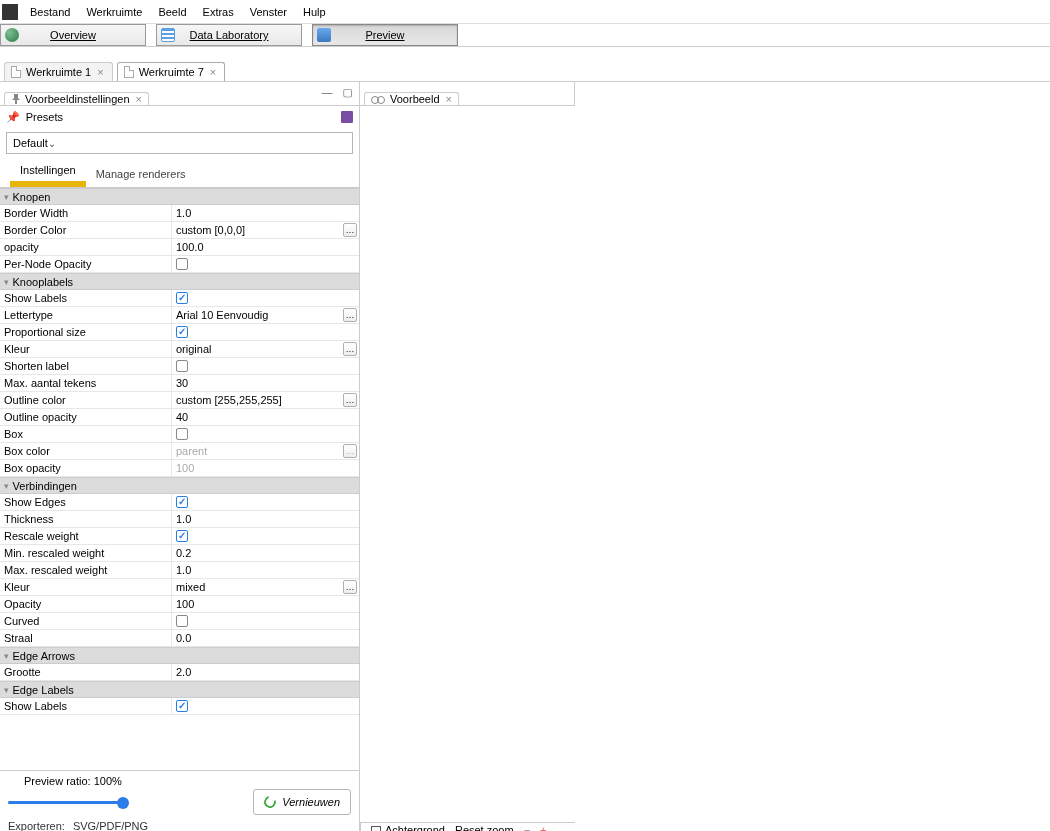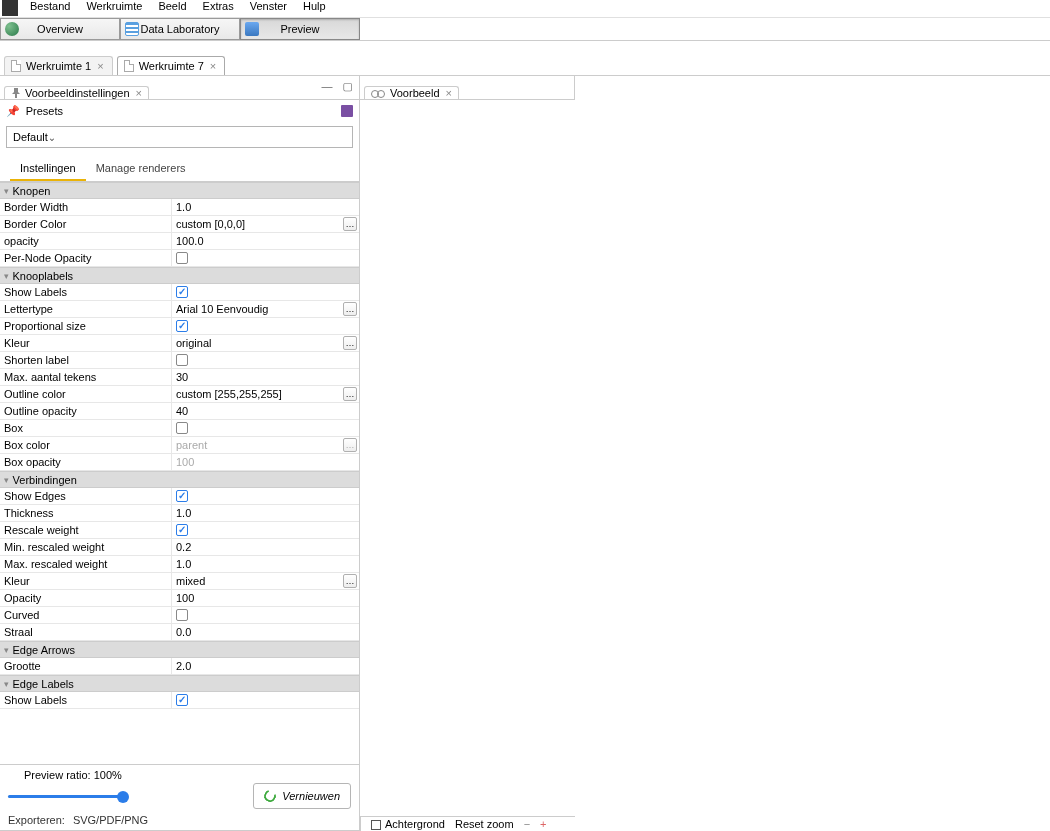--- a/index.html
+++ b/index.html
@@ -1,21 +1,21 @@
 <!DOCTYPE html>
 <html><head>
 <meta charset="utf-8">
 <style>
   * { box-sizing: border-box; margin: 0; padding: 0; }
   html, body { width: 1050px; height: 831px; font-family: Tahoma, Arial, sans-serif; font-size: 11px; color: #000; background: #fff; overflow: hidden; }
-  .menubar { height: 18px; background: #fff; display: flex; align-items: flex-start; border-bottom: 1px solid #e0e0e0; }
+  .menubar { height: 24px; background: #fff; display: flex; align-items: center; border-bottom: 1px solid #e0e0e0; }
   .menubar .app-icon { width: 16px; height: 16px; background: #333; margin: 0 4px 0 2px; display:inline-block; }
   .menubar .menu-item { padding: 0 8px; cursor: default; }
   .mode-toolbar { height: 23px; background: #fff; display: flex; align-items: stretch; border-bottom: 1px solid #ccc; }
-  .mode-btn { width: 120px; height: 22px; display: flex; align-items: center; justify-content: center; border: 1px solid #9a9a9a; background: linear-gradient(#f6f6f6,#e9e9e9); margin-right: 0px; position:relative; }
+  .mode-btn { width: 146px; height: 22px; display: flex; align-items: center; justify-content: center; border: 1px solid #9a9a9a; background: linear-gradient(#f6f6f6,#e9e9e9); margin-right: 10px; position:relative;text-decoration:underline; }
   .mode-btn.active { background: linear-gradient(#d8d8d8,#e8e8e8); border-color:#888; box-shadow: inset 0 1px 2px rgba(0,0,0,.2);}
   .mode-btn .ic { width:14px; height:14px; margin-right:28px; position:absolute; left:4px; border-radius:2px;}
   .ws-tabs { height:22px; border-bottom:1px solid #ccc; display:flex; align-items:flex-start; padding: 2px 4px 0 4px; margin-top:13px;}
   .ws-tab { border:1px solid #ccc; border-bottom:none; padding:3px 8px 3px 6px; margin-right:4px; display:flex; align-items:center; border-radius:3px 3px 0 0; background:#fff; }
   .ws-tab .doc-ic { width:10px; height:12px; border:1px solid #aaa; margin-right:5px; background:#fff; position:relative;}
   .ws-tab .doc-ic::after{content:'';position:absolute;right:-1px;top:-1px;width:4px;height:4px;background:#fff;border-left:1px solid #aaa;border-bottom:1px solid #aaa;}
   .ws-tab.active { background:#fff; border-color:#aaa; }
   .ws-tab .x { margin-left:6px; color:#888; font-size:11px; cursor:pointer;}
   .ws-tab:not(.active){ background:#f3f3f3;}
   .main { width:1050px; height: calc(831px - 18px - 23px - 35px); display:flex; }
@@ -28,21 +28,21 @@
   .panel-tab-actions{position:absolute;right:6px;top:4px;display:flex;gap:10px;color:#666;}
   .panel-body { flex:1; display:flex; flex-direction:column; border-right:1px solid #ccc; border-bottom: 1px solid #ccc; overflow:hidden; position:relative;}
   .presets-bar{height:22px;display:flex;align-items:center;padding:0 6px; border-bottom: 0px solid #eee;}
   .presets-bar .pin{color:#d33;font-weight:bold;margin-right:6px;}
   .presets-bar .sp{flex:1;}
   .presets-bar .disk{width:12px;height:12px;background:#7a4fa3;border-radius:1px;}
   .preset-select{margin:4px 6px;height:22px;border:1px solid #b5b5b5;display:flex;align-items:center;padding:0 6px;background:#fff;}
   .preset-select .chev{font-size:10px;color:#555;}
   .inner-tabs{height:24px;display:flex;align-items:flex-end;border-bottom:1px solid #ccc;padding-left:10px;margin-top:6px;}
   .inner-tab{padding:5px 10px;cursor:default;border-bottom:2px solid transparent;}
-  .inner-tab.active{border-bottom:2px solid #eab308;color:#000;}
+  .inner-tab.active{border-bottom:6px solid #eab308;color:#000;}
   .inner-tab:not(.active){color:#444;}
   .settings-scroll{flex:1;overflow-y:auto;overflow-x:hidden;position:relative;}
   .settings-scroll::-webkit-scrollbar{width:9px;}
   .settings-scroll::-webkit-scrollbar-track{background:#f0f0f0;}
   .settings-scroll::-webkit-scrollbar-thumb{background:#cdcdcd;border:1px solid #bdbdbd;}
   .sec-head{background:#dcdcdc;height:17px;display:flex;align-items:center;padding:0 4px; border-bottom:1px solid #ccc;border-top:1px solid #ccc;}
   .sec-head .arrow{color:#888;margin-right:4px;font-size:9px;}
   .prop-row{display:flex;height:17px;border-bottom:1px solid #e7e7e7;align-items:center;}
   .prop-row .k{width:172px;padding-left:4px;border-right:1px solid #e7e7e7;height:100%;display:flex;align-items:center;}
   .prop-row .v{flex:1;padding-left:4px;display:flex;align-items:center;height:100%;position:relative;}

